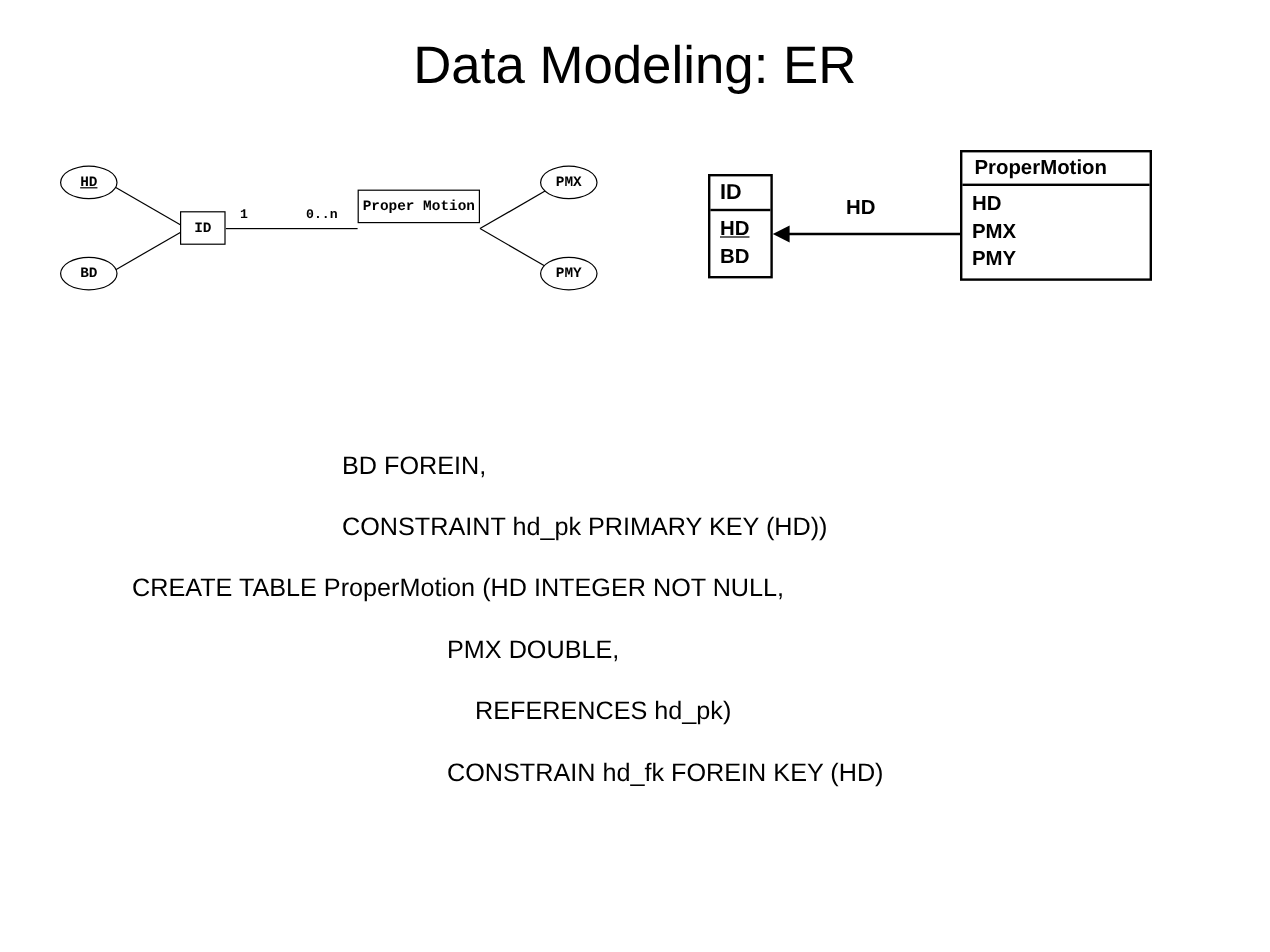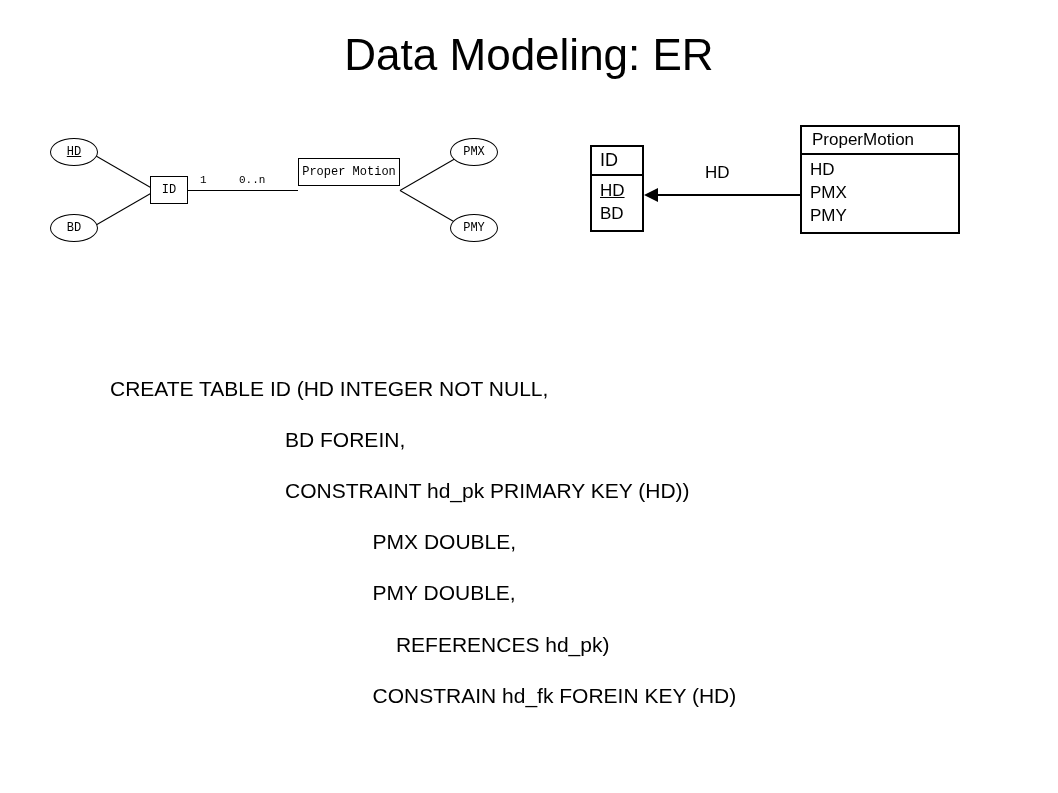--- a/index.html
+++ b/index.html
@@ -14,20 +14,21 @@
     text-align: center;
     font-size: 44px;
     padding-top: 30px;
     font-weight: normal;
   }
   .diagrams {
     position: relative;
     width: 100%;
     height: 220px;
     margin-top: 30px;
+    font-weight: bold;
   }
   
   .er-left {
     position: absolute;
     left: 30px;
     top: 20px;
     width: 480px;
     height: 140px;
     font-family: 'Courier New', monospace;
     font-size: 12px;
@@ -121,21 +122,21 @@
     </div>
     <div class="ellipse" style="left:20px; top:84px; width:48px; height:28px;">
       <span>BD</span>
     </div>
 
     <div class="rect" style="left:120px; top:46px; width:38px; height:28px;">
       <span>ID</span>
     </div>
 
     <div class="cardlabel" style="left:170px; top:44px;">1</div>
-    <div class="cardlabel" style="left:209px; top:44px;">0..n</div>
+    <div class="cardlabel" style="left:225px; top:44px;">0..n</div>
 
     <div class="rect" style="left:268px; top:28px; width:102px; height:28px;">
       <span>Proper Motion</span>
     </div>
 
     <div class="ellipse" style="left:420px; top:8px; width:48px; height:28px;">
       <span>PMX</span>
     </div>
     <div class="ellipse" style="left:420px; top:84px; width:48px; height:28px;">
       <span>PMY</span>
@@ -164,22 +165,21 @@
         <div>HD</div>
         <div>PMX</div>
         <div>PMY</div>
       </div>
     </div>
   </div>
 
 </div>
 
 <div class="sql-block">
-<div>CREATE TABLE ID (HD INTEGER NOT NULL,</div>
 <div>                              BD FOREIN,</div>
 <div>                              CONSTRAINT hd_pk PRIMARY KEY (HD))</div>
+<div>CREATE TABLE ProperMotion (HD INTEGER NOT NULL,</div>
 <div>                                             PMX DOUBLE,</div>
-<div>                                             PMY DOUBLE,</div>
 <div>                                                 REFERENCES hd_pk)</div>
 <div>                                             CONSTRAIN hd_fk FOREIN KEY (HD)</div>
 
 
 </div>
 
 </body></html>

